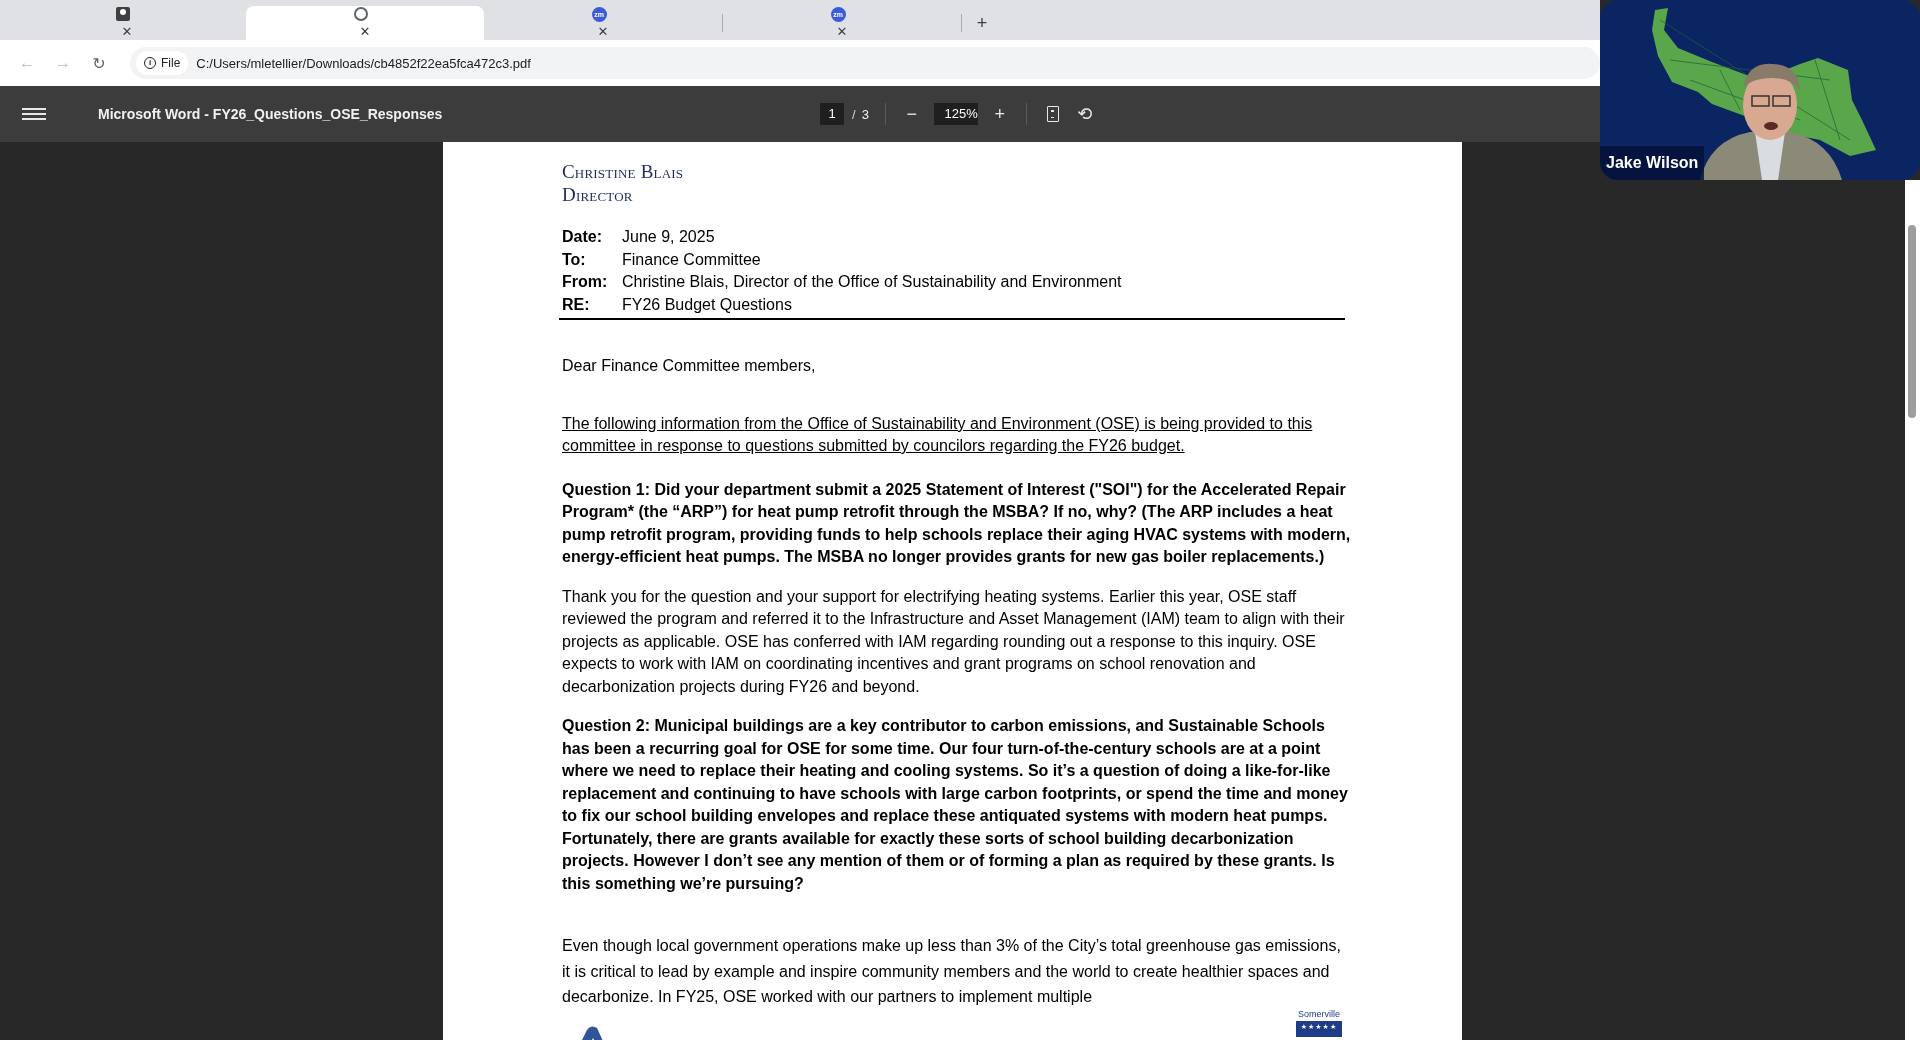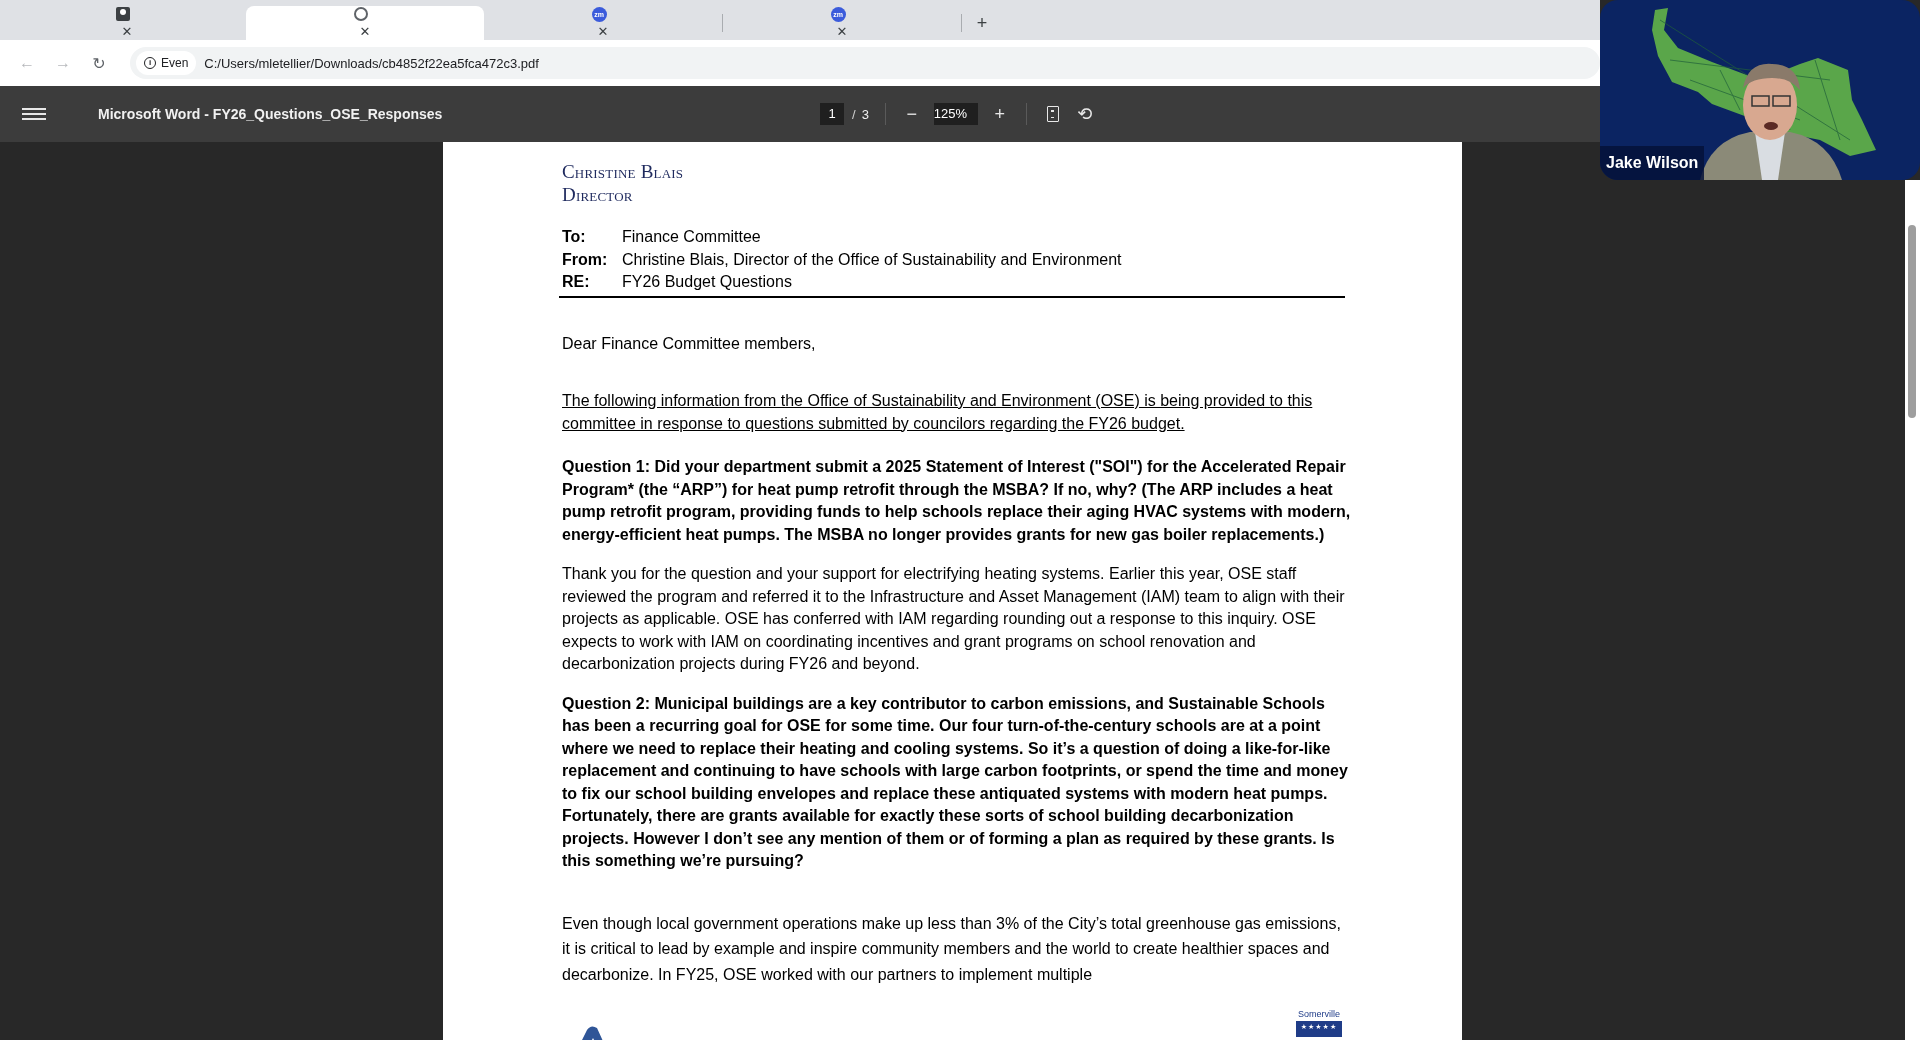--- a/index.html
+++ b/index.html
@@ -30,21 +30,21 @@
   
   .pdftoolbar { position: absolute; left: 0; top: 86px; width: 1600px; height: 56px; background: #3c3c3c; display: flex; align-items: center; color: #f1f1f1; }
   .menu-btn { width: 24px; margin-left: 22px; display: flex; flex-direction: column; gap: 3px; }
   .menu-btn span { display: block; height: 2px; background: #e8e8e8; }
   .doc-title { margin-left: 4px; font-size: 14px; font-weight: bold; color: #f1f1f1; padding-left: 48px; }
   .center-tools { position: absolute; left: 820px; top: 0; height: 56px; display: flex; align-items: center; font-size: 13px; }
   .pagebox { width: 24px; height: 22px; background: #1f1f1f; color: #fff; text-align: center; line-height: 22px; }
   .slash { margin: 0 6px 0 8px; color: #d0d0d0; }
   .tool-sep { width: 1px; height: 22px; background: #5a5a5a; margin: 0 16px; }
   .tbicon { width: 20px; height: 20px; display: flex; align-items: center; justify-content: center; color: #e8e8e8; font-size: 18px; }
-  .zoombox { width: 44px; height: 22px; background: #1f1f1f; color: #fff; text-align: left; line-height: 22px; margin: 0 12px; font-size: 13px; }
+  .zoombox { width: 44px; height: 22px; background: #1f1f1f; color: #fff; text-align: right; line-height: 22px; margin: 0 12px; font-size: 13px; }
   .fitpage { width: 12px; height: 16px; border: 1.5px solid #e8e8e8; border-radius: 1px; position: relative; }
   .fitpage::before, .fitpage::after { content: ""; position: absolute; left: 3px; width: 3px; height: 1.5px; background: #e8e8e8; }
   .fitpage::before { top: 3px; } .fitpage::after { bottom: 3px; }
 
   
   .viewer { position: absolute; left: 0; top: 142px; width: 1920px; height: 898px; background: #282828; overflow: hidden; }
   .page { position: absolute; left: 443px; top: 0; width: 1019px; height: 898px; background: #ffffff; padding-left: 12px; }
   .scrolltrack { position: absolute; left: 1905px; top: 180px; width: 15px; height: 860px; background: #ffffff; }
   .scrollthumb { position: absolute; left: 1908px; top: 225px; width: 8px; height: 193px; background: #9e9e9e; border-radius: 4px; }
 
@@ -110,21 +110,21 @@
   <div class="newtab">+</div>
 </div>
 
 <div class="addrbar">
   <div class="navbtn disabled">←</div>
   <div class="navbtn disabled">→</div>
   <div class="navbtn">↻</div>
   <div class="omnibox">
     <span class="chip">
       <span class="info">i</span>
-      <span>Even</span>
+      <span>File</span>
     </span>
     <span>C:/Users/mletellier/Downloads/cb4852f22ea5fca472c3.pdf</span>
   </div>
 </div>
 
 <div class="pdftoolbar">
   <div class="menu-btn">
       <span></span>
       <span></span>
       <span></span>
@@ -146,20 +146,24 @@
   </div>
 </div>
 
 <div class="viewer">
   <div class="page">
     <div class="doc">
       <div class="sender">Christine Blais</div>
       <div class="sender">Director</div>
 
       <div class="memo">
+        <div class="memo-row">
+          <span class="lbl">Date:</span>
+          <span>June 9, 2025</span>
+        </div>
         <div class="memo-row">
           <span class="lbl">To:</span>
           <span>Finance Committee</span>
         </div>
         <div class="memo-row">
           <span class="lbl">From:</span>
           <span>Christine Blais, Director of the Office of Sustainability and Environment</span>
         </div>
         <div class="memo-row">
           <span class="lbl">RE:</span>

